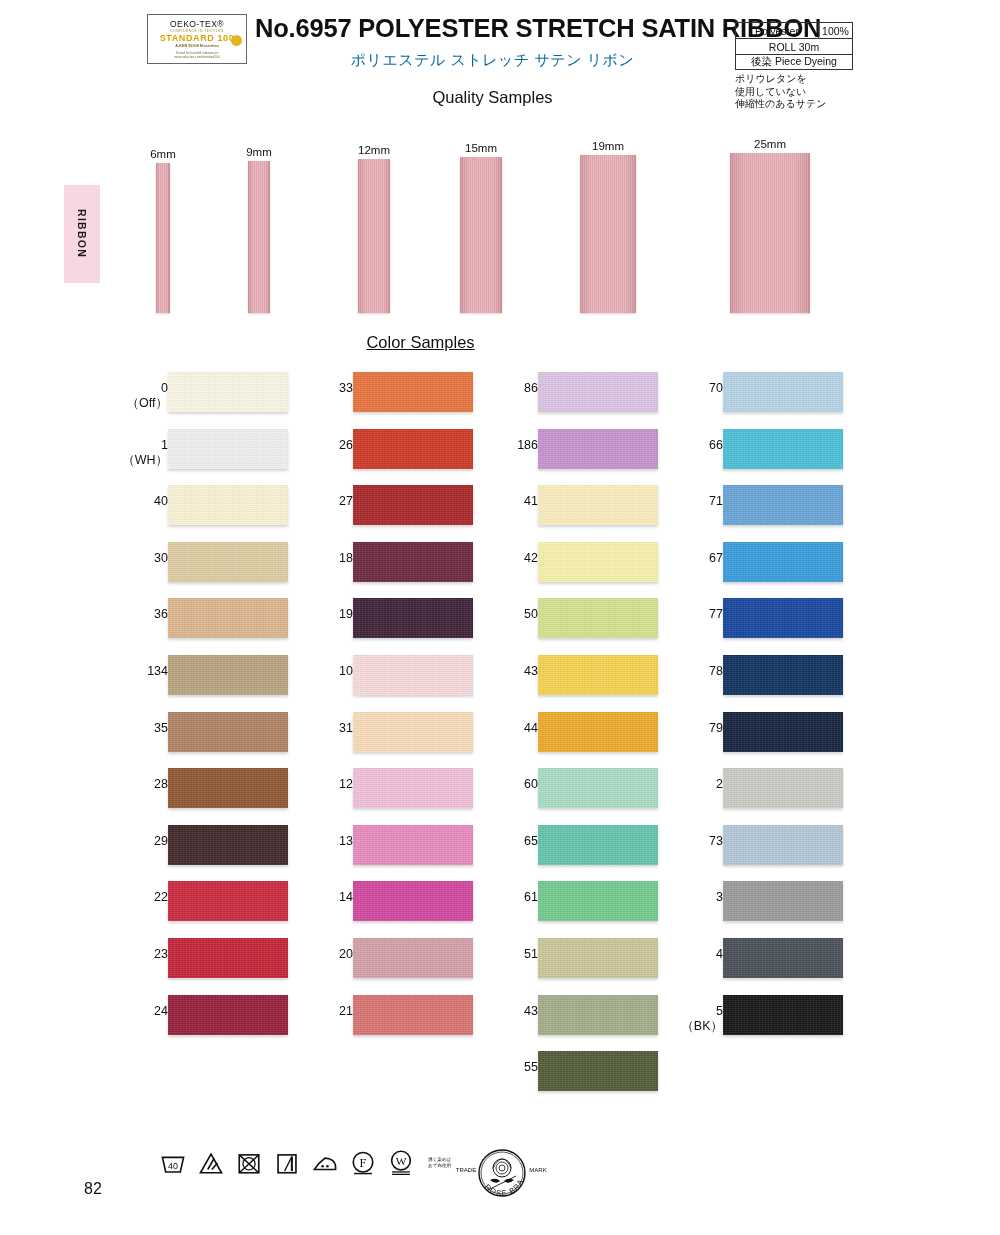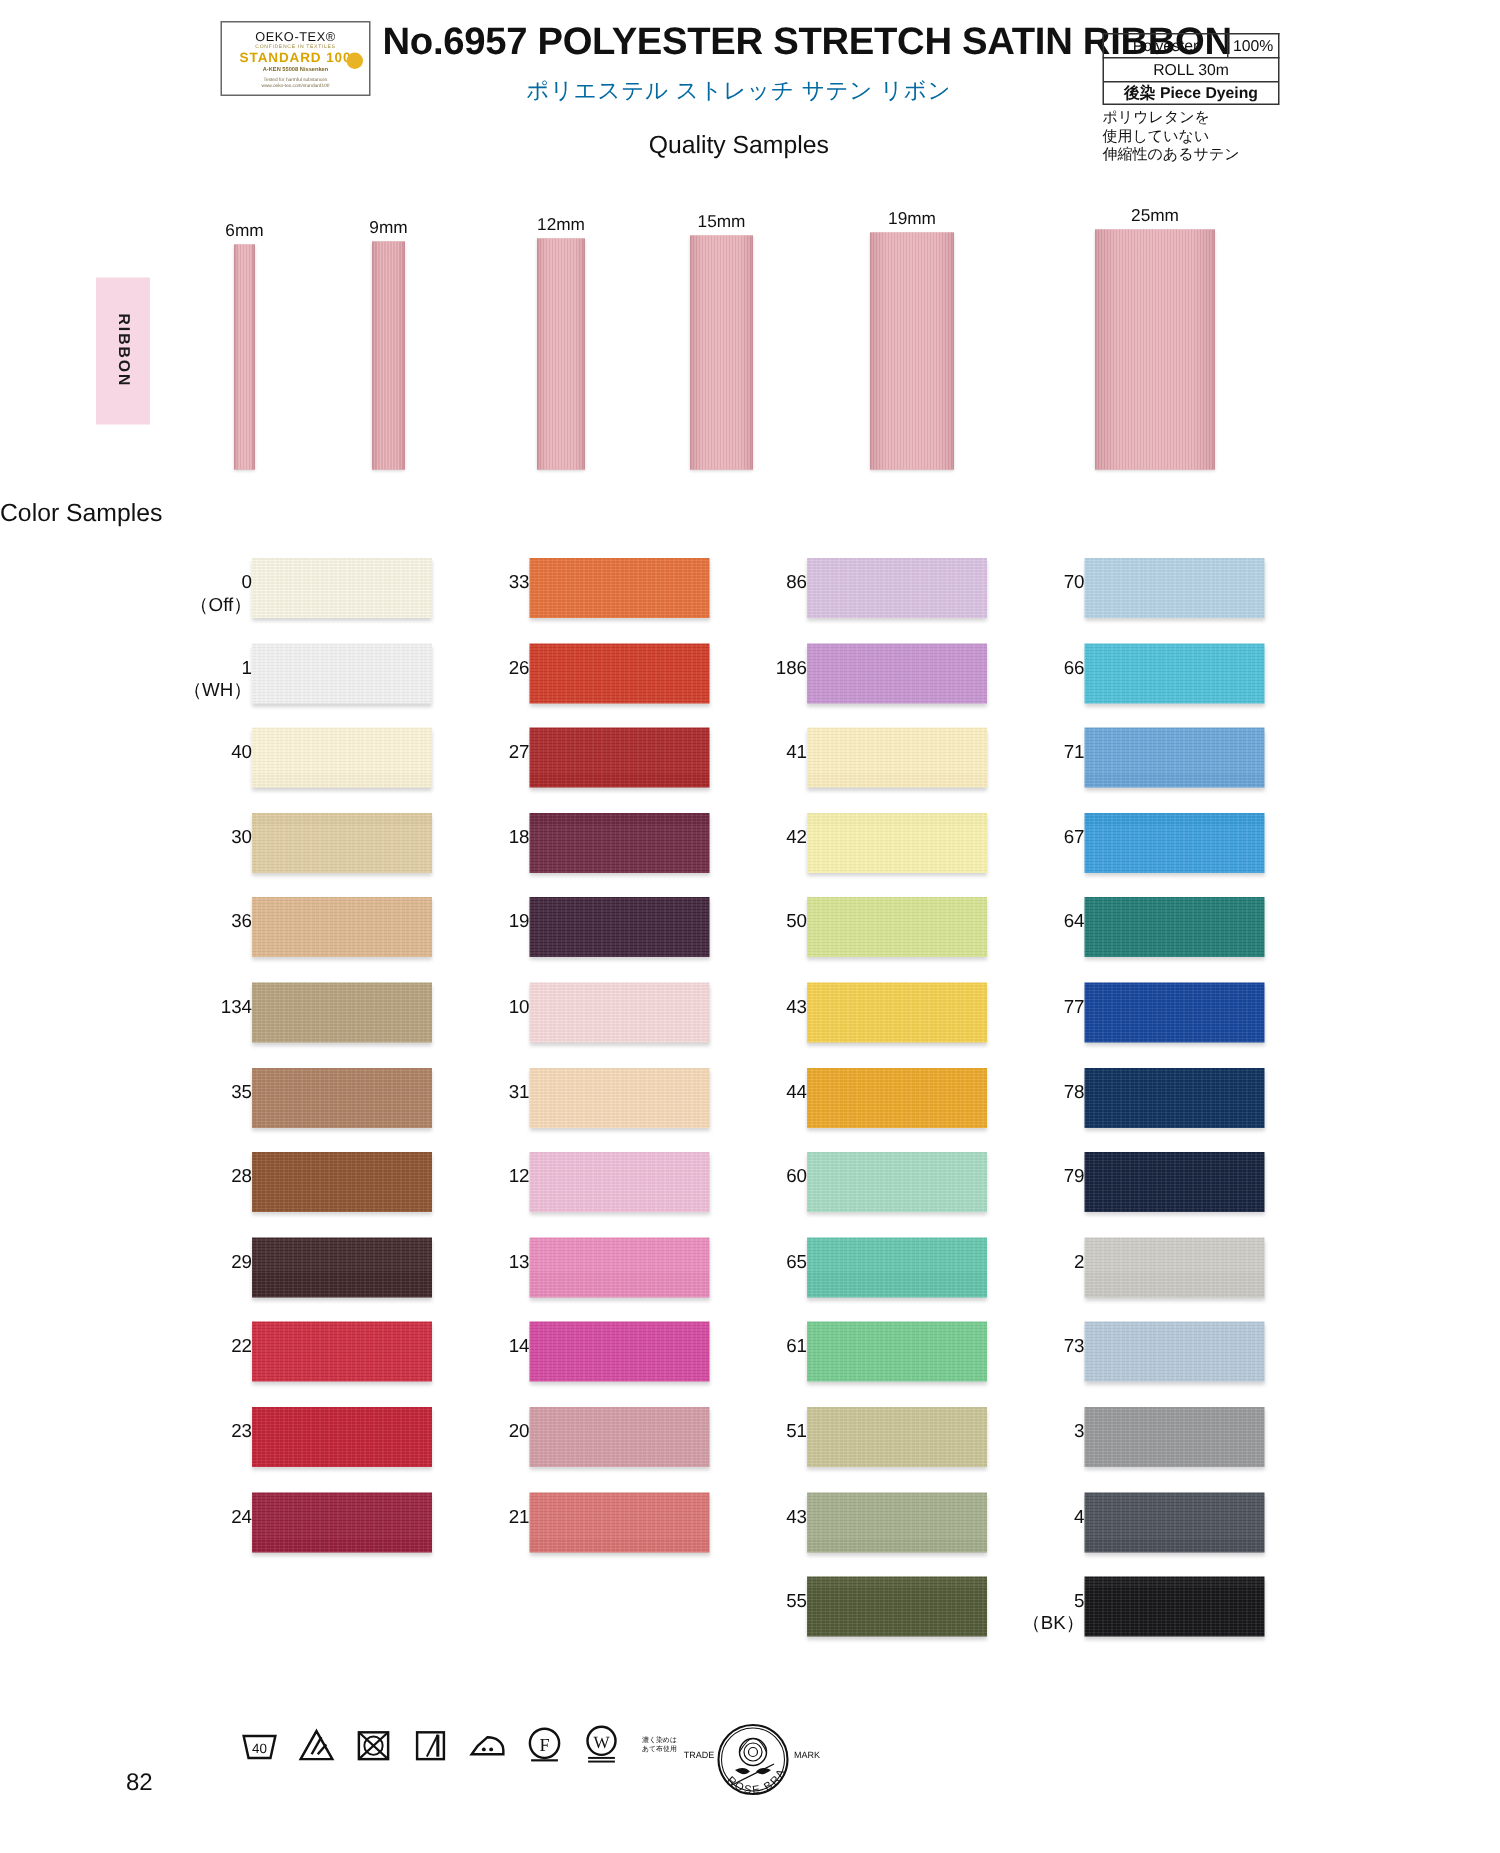--- a/index.html
+++ b/index.html
@@ -55,21 +55,21 @@
   .quality-heading {
     position: absolute; left: 255px; top: 88px; width: 475px;
     text-align: center; font-size: 16.5px; color: #111;
   }
 
   .spec { position: absolute; left: 735px; top: 22px; width: 118px; }
   .spec-row {
     border: 1px solid #333; border-bottom: none;
     display: flex; height: 16px; align-items: stretch;
   }
-  .spec-row:nth-child(3) { border-bottom: 1px solid #333; font-weight: bold; }
+  .spec-row:nth-child(3) { border-bottom: 1px solid #333; }
   .spec-cell {
     flex: 1; display: flex; align-items: center; justify-content: center;
     font-size: 10.5px; color: #111;
   }
   .spec-cell.narrow { flex: 0 0 34px; border-left: 1px solid #333; }
   .spec-note { margin-top: 3px; font-size: 10px; line-height: 12.5px; color: #111; }
 
   
   .ribbon-tab {
     position: absolute; left: 64px; top: 185px;
@@ -96,21 +96,21 @@
     border-right: 1.5px solid #c98f99;
     background-image:
       repeating-linear-gradient(90deg, rgba(255,255,255,.16) 0 1px, rgba(0,0,0,.03) 1px 2px),
       linear-gradient(90deg, #d2949d 0%, #e3aab1 18%, #e5adb4 50%, #e3aab1 82%, #d2949d 100%);
     box-shadow: 0 1px 2px rgba(0,0,0,.16);
   }
 
   
   .color-heading {
     position: absolute; left: 0; top: 333px; width: 841px;
-    font-size: 16.5px; color: #111;
+    text-align: center; font-size: 16.5px; color: #111; text-decoration: underline;
   }
   .color-grid {
     position: absolute; left: 0; top: 372px; width: 1000px;
   }
   .c-col { position: absolute; top: 0; width: 200px; }
   .c-row { position: relative; height: 56.6px; }
   .c-num {
     position: absolute; right: 132px; top: 9px;
     width: 60px; text-align: right;
     font-size: 12.5px; color: #111; line-height: 15px;
@@ -379,24 +379,20 @@
         <div class="c-num"><span>66</span></div>
         <div class="c-swatch" style="background-color: rgb(76, 192, 216);"></div>
       </div>
       <div class="c-row">
         <div class="c-num"><span>71</span></div>
         <div class="c-swatch" style="background-color: rgb(106, 165, 216);"></div>
       </div>
       <div class="c-row">
         <div class="c-num"><span>67</span></div>
         <div class="c-swatch" style="background-color: rgb(58, 157, 219);"></div>
-      </div>
-      <div class="c-row">
-        <div class="c-num"><span>64</span></div>
-        <div class="c-swatch" style="background-color: rgb(31, 122, 115);"></div>
       </div>
       <div class="c-row">
         <div class="c-num"><span>77</span></div>
         <div class="c-swatch" style="background-color: rgb(23, 71, 158);"></div>
       </div>
       <div class="c-row">
         <div class="c-num"><span>78</span></div>
         <div class="c-swatch" style="background-color: rgb(17, 51, 95);"></div>
       </div>
       <div class="c-row">

